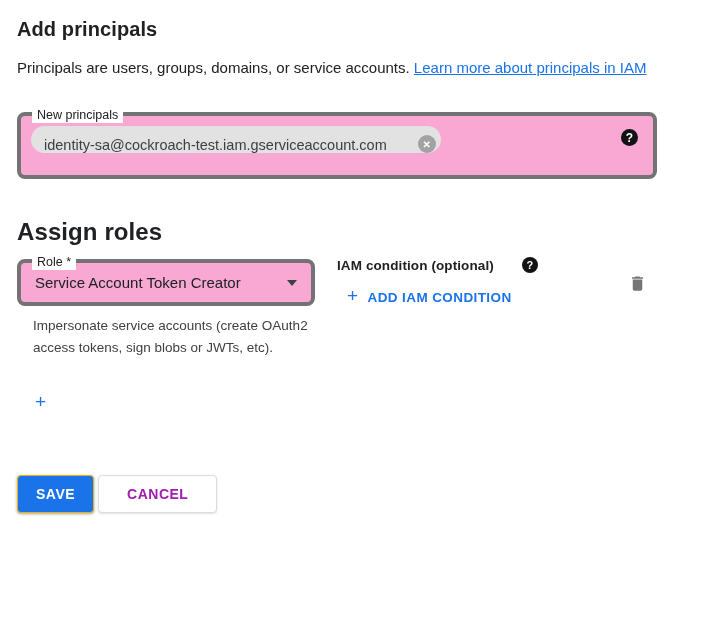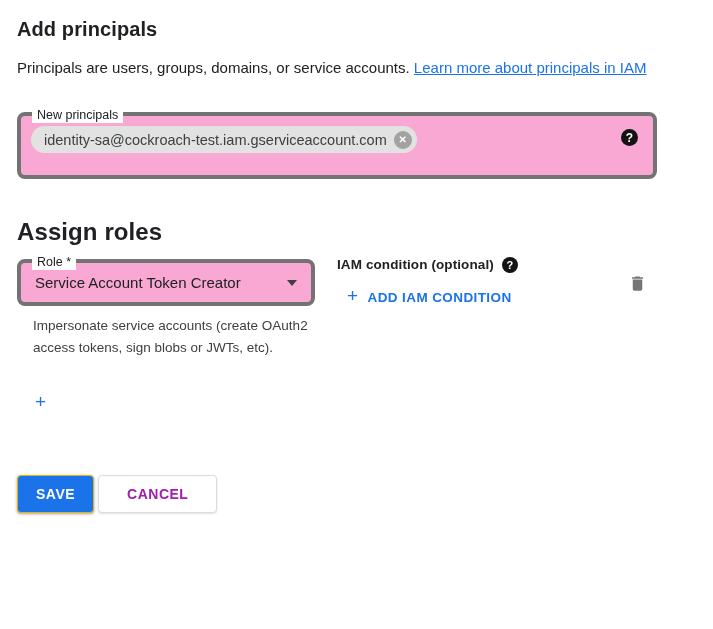--- a/index.html
+++ b/index.html
@@ -47,27 +47,28 @@
   }
 
   .principals-box {
     margin-top: 32px;
     width: 640px; height: 67px;
     margin-bottom: 41px;
     cursor: text;
   }
   .chip {
     display: inline-flex;
-    align-items: center;
+    align-items: flex-end;
     background: #e2e2e2;
     border-radius: 14px;
     height: 27px;
     margin: 10px 0 0 10px;
     padding: 0 5px 0 13px;
     max-width: 480px;
+    gap: 24px;
   }
   .chip-text {
     font-size: 14.5px;
     color: #3c4043;
     white-space: nowrap;
   }
   .chip-close {
     display: inline-flex;
     align-items: center;
     justify-content: center;
@@ -137,22 +138,23 @@
     width: 282px;
   }
 
   .iam-col {
     margin-left: 22px;
     padding-top: 0;
     flex: 1;
   }
   .iam-label-row {
     display: flex;
-    align-items: flex-start;
+    align-items: center;
     margin-top: -2px;
+    gap: 20px;
   }
   .iam-label {
     font-size: 13.5px;
     font-weight: 700;
     color: #202124;
     margin-right: 8px;
     letter-spacing: 0.1px;
   }
   .help-small { width: 16px; height: 16px; font-size: 11px; }
 

